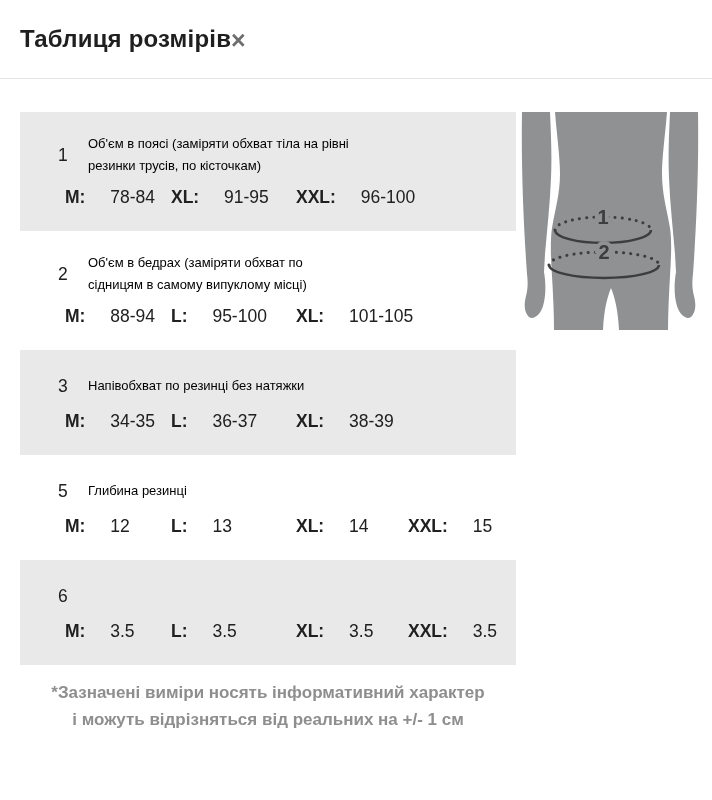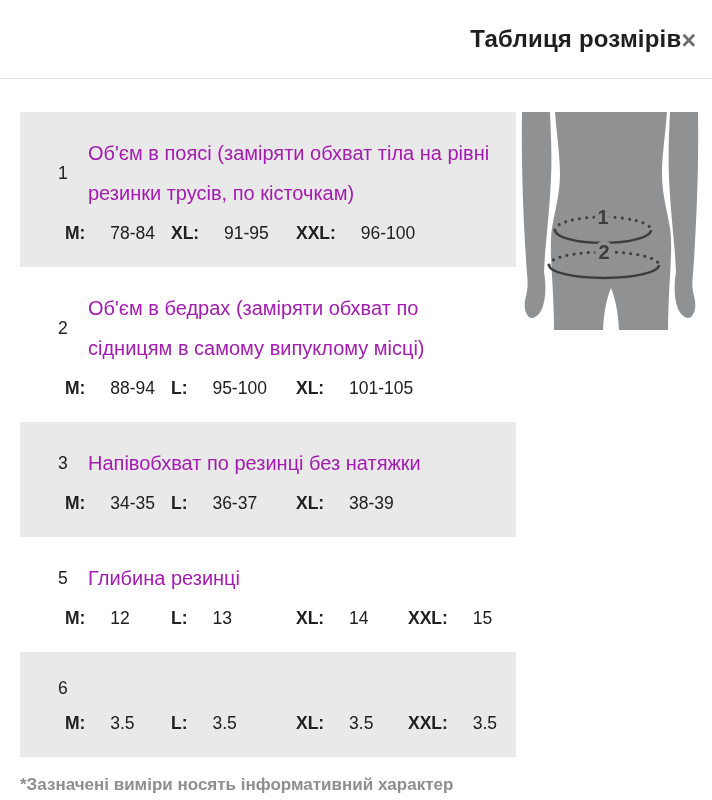--- a/index.html
+++ b/index.html
@@ -2,24 +2,24 @@
 <html><head>
 <meta charset="utf-8">
 <style>
   * { box-sizing: border-box; }
   html, body { margin: 0; padding: 0; background: #ffffff; }
   body { font-family: "Liberation Sans", sans-serif; color: #202020; }
   .page { width: 712px; height: 800px; overflow: hidden; background: #fff; position: relative; }
 
   .modal-header {
     height: 79px;
-    padding: 24px 12px 0 20px;
+    padding: 24px 32px 0 20px;
     border-bottom: 1px solid #e3e6e8;
     display: flex;
-    justify-content: flex-end;
+    justify-content: flex-start;
     align-items: flex-start;
   }
   .modal-title {
     margin: 0;
     font-size: 24px;
     font-weight: 700;
     line-height: 30px;
     letter-spacing: 0.2px;
     color: #1f1f1f;
   }
@@ -34,37 +34,37 @@
   .main-col { width: 496px; margin-left: 20px; }
 
   .section { width: 496px; padding: 21px 12px 22px 20px; }
   .section.shaded { background: #e9e9e9; }
   .toprow { display: flex; align-items: center; }
   .num {
     flex: 0 0 48px; width: 48px; padding-left: 18px;
     font-size: 17.5px; line-height: 30px; color: #202020;
   }
   .desc {
-    font-size: 20px; line-height: 40px; color: #a21caf;
+    font-size: 13px; line-height: 22px; color: #000000;
     white-space: pre-line;
   }
   .sizes {
     display: grid;
     grid-template-columns: 106px 125px 112px auto;
     padding-left: 25px; margin-top: 8px;
     font-size: 17.5px; line-height: 24px;
   }
   .cell { white-space: nowrap; }
   .lbl { font-weight: 700; }
   .val { font-weight: 400; margin-left: 20px; }
 
   .footnote {
     margin: 14px 0 0 0; padding: 0;
     font-size: 17px; line-height: 27px; font-weight: 700;
-    color: #8e8e8e; white-space: pre-line;
+    color: #8e8e8e; white-space: pre-line; text-align: center;
   }
 
   .figure { position: absolute; top: 0; right: 12px; width: 180px; height: 218px; }
   .figure svg { display: block; }
 </style>
 </head>
 <body>
 
 <div class="page">
 

